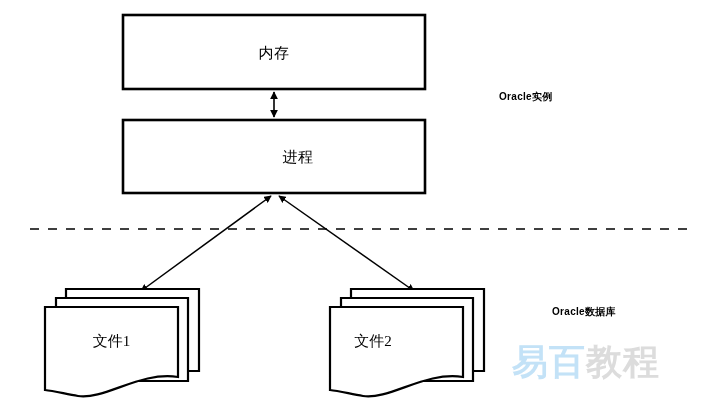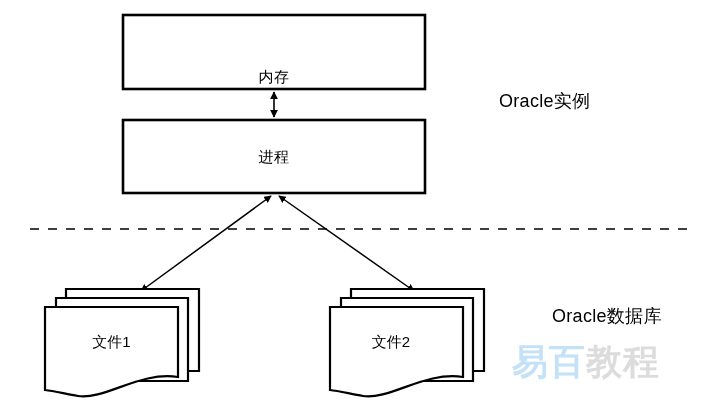--- a/index.html
+++ b/index.html
@@ -29,27 +29,28 @@
     white-space: nowrap;
     color: #000000;
     line-height: 1;
   }
   .box-label {
     font-size: 15px;
     text-align: center;
     letter-spacing: 0.5px;
   }
   .side-label {
-    font-size: 18px;
-    font-weight: normal;
+    font-size: 10px;
+    font-weight: bold;
     letter-spacing: 0.3px;
   }
   .file-label {
     font-size: 15px;
     text-align: center;
+    font-family: Liberation Serif, serif;
   }
   #watermark {
     position: absolute;
     left: 512px;
     top: 344px;
     font-size: 36px;
     font-weight: bold;
     letter-spacing: 1px;
     line-height: 1;
     user-select: none;
@@ -97,29 +98,29 @@
 
     <g>
       <path d="M 351 289 L 484 289 L 484 371 L 351 371 Z" fill="#ffffff" stroke="#000000" stroke-width="2.2"></path>
       <path d="M 341 298 L 473 298 L 473 381 L 341 381 Z" fill="#ffffff" stroke="#000000" stroke-width="2.2"></path>
       <path d="M 330 307 L 463 307 L 463 377
                C 425 371, 390 400, 363 396
                C 351 394, 339 391, 330 390 Z" fill="#ffffff" stroke="#000000" stroke-width="2.2"></path>
     </g>
   </svg>
 
-  <div class="lbl box-label" style="left:123px; top:45px; width:302px;margin-top:24px;">内存</div>
+  <div class="lbl box-label" style="left:123px; top:45px; width:302px;">内存</div>
 
-  <div class="lbl box-label" style="left:123px; top:149px; width:302px;">进程</div>
+  <div class="lbl box-label" style="left:123px; top:149px; width:302px;padding-left:24px;">进程</div>
 
   <div class="lbl side-label" style="left:499px; top:92px;">Oracle实例</div>
 
   <div class="lbl side-label" style="left:552px; top:307px;">Oracle数据库</div>
 
   <div class="lbl file-label" style="left:45px; top:334px; width:133px;">文件1</div>
 
-  <div class="lbl file-label" style="left:332px; top:334px; width:118px;">文件2</div>
+  <div class="lbl file-label" style="left:314px; top:334px; width:118px;">文件2</div>
 
   <div id="watermark">
     <span class="wm-blue">易百</span><span class="wm-gray">教程</span>
   </div>
 
 </div>
 
 </body></html>

